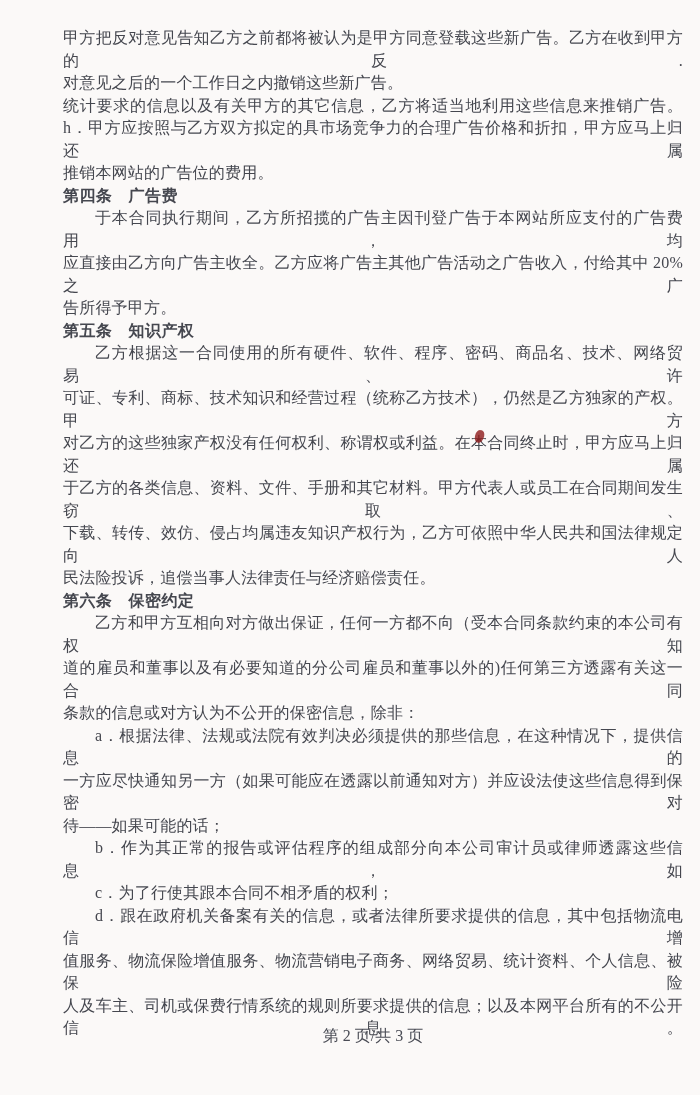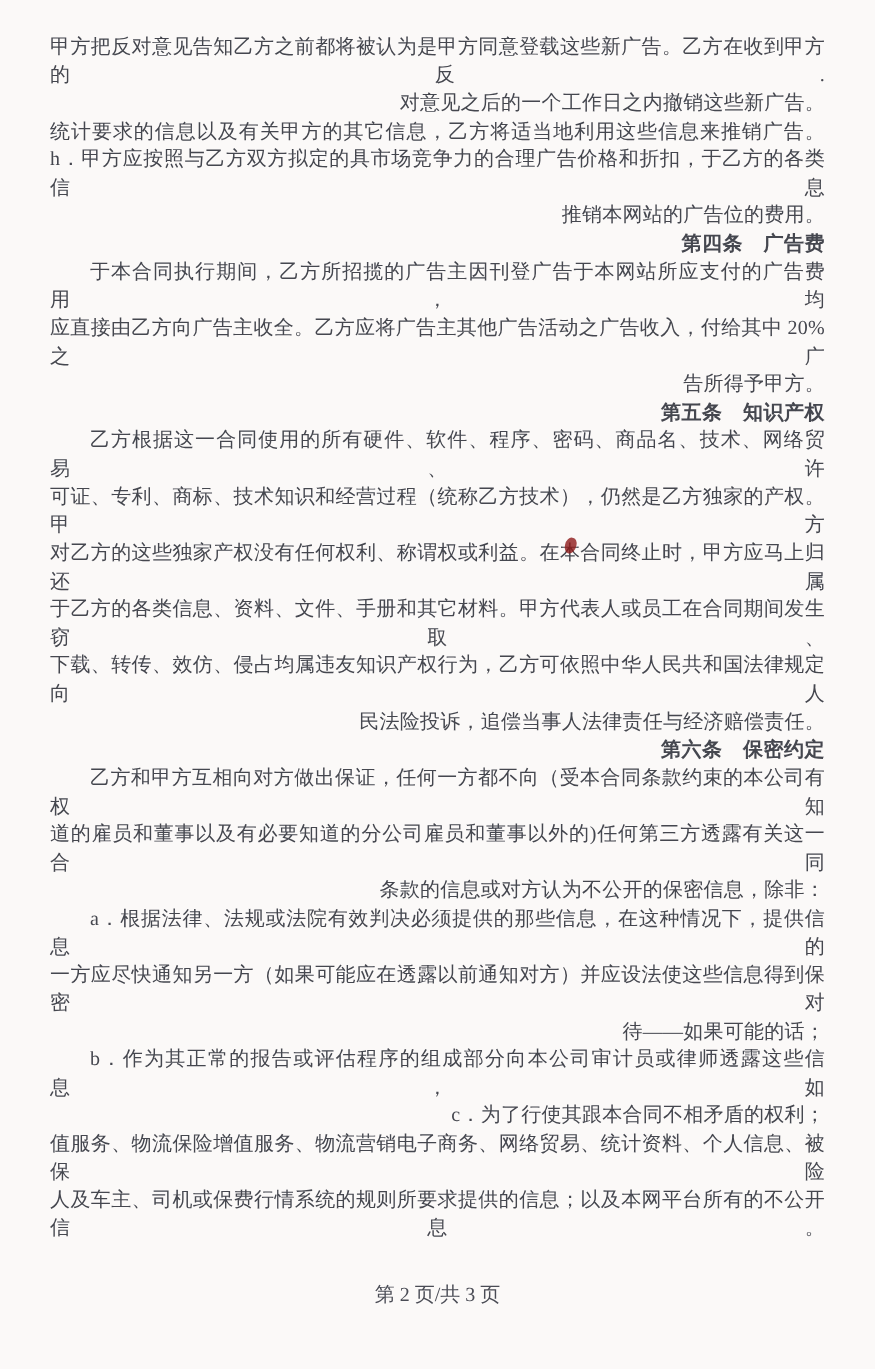--- a/index.html
+++ b/index.html
@@ -11,34 +11,35 @@
     height: 1095px;
     background: #fbf9f8;
     overflow: hidden;
     position: relative;
     font-family: "Liberation Serif", "DejaVu Serif", serif;
   }
   .page {
     position: relative;
     width: 628px;
     height: 1095px;
+    margin-left: 23px;
   }
   .doc-body {
     position: absolute;
     left: 40px;
     top: 27px;
     width: 620px;
     color: #45474f;
     font-size: 16px;
     line-height: 22.5px;
     letter-spacing: 0.2px;
   }
   .line {
     min-height: 22.5px;
-    text-align: right;
+    text-align: left;
     white-space: normal;
   }
   .line.justify {
     text-align: justify;
     text-align-last: justify;
   }
   .line.ind-para { text-indent: 2em; }
   .line.heading  { letter-spacing: 0.4px; font-weight: bold; }
   .footer {
     position: absolute;
@@ -62,21 +63,21 @@
   }
 </style>
 </head>
 <body>
 
 <div class="page">
   <div class="doc-body">
       <div class="line justify">甲方把反对意见告知乙方之前都将被认为是甲方同意登载这些新广告。乙方在收到甲方的反.</div>
       <div class="line">对意见之后的一个工作日之内撤销这些新广告。</div>
       <div class="line justify">统计要求的信息以及有关甲方的其它信息，乙方将适当地利用这些信息来推销广告。</div>
-      <div class="line justify">h．甲方应按照与乙方双方拟定的具市场竞争力的合理广告价格和折扣，于乙方的各类信息</div>
+      <div class="line justify">h．甲方应按照与乙方双方拟定的具市场竞争力的合理广告价格和折扣，甲方应马上归还属</div>
       <div class="line">推销本网站的广告位的费用。</div>
       <div class="line heading">第四条　广告费</div>
       <div class="line justify ind-para">于本合同执行期间，乙方所招揽的广告主因刊登广告于本网站所应支付的广告费用，均</div>
       <div class="line justify">应直接由乙方向广告主收全。乙方应将广告主其他广告活动之广告收入，付给其中 20%之广</div>
       <div class="line">告所得予甲方。</div>
       <div class="line heading">第五条　知识产权</div>
       <div class="line justify ind-para">乙方根据这一合同使用的所有硬件、软件、程序、密码、商品名、技术、网络贸易、许</div>
       <div class="line justify">可证、专利、商标、技术知识和经营过程（统称乙方技术），仍然是乙方独家的产权。甲方</div>
       <div class="line justify">对乙方的这些独家产权没有任何权利、称谓权或利益。在本合同终止时，甲方应马上归还属</div>
       <div class="line justify">于乙方的各类信息、资料、文件、手册和其它材料。甲方代表人或员工在合同期间发生窃取、</div>
@@ -84,18 +85,19 @@
       <div class="line">民法险投诉，追偿当事人法律责任与经济赔偿责任。</div>
       <div class="line heading">第六条　保密约定</div>
       <div class="line justify ind-para">乙方和甲方互相向对方做出保证，任何一方都不向（受本合同条款约束的本公司有权知</div>
       <div class="line justify">道的雇员和董事以及有必要知道的分公司雇员和董事以外的)任何第三方透露有关这一合同</div>
       <div class="line">条款的信息或对方认为不公开的保密信息，除非：</div>
       <div class="line justify ind-para">a．根据法律、法规或法院有效判决必须提供的那些信息，在这种情况下，提供信息的</div>
       <div class="line justify">一方应尽快通知另一方（如果可能应在透露以前通知对方）并应设法使这些信息得到保密对</div>
       <div class="line">待——如果可能的话；</div>
       <div class="line justify ind-para">b．作为其正常的报告或评估程序的组成部分向本公司审计员或律师透露这些信息，如</div>
       <div class="line ind-para">c．为了行使其跟本合同不相矛盾的权利；</div>
+      <div class="line justify ind-para">d．跟在政府机关备案有关的信息，或者法律所要求提供的信息，其中包括物流电信增</div>
       <div class="line justify">值服务、物流保险增值服务、物流营销电子商务、网络贸易、统计资料、个人信息、被保险</div>
       <div class="line justify">人及车主、司机或保费行情系统的规则所要求提供的信息；以及本网平台所有的不公开信息。</div>
     </div>
   <div class="red-mark"></div>
   <div class="footer">第 2 页/共 3 页</div>
 </div>
 
 </body></html>

